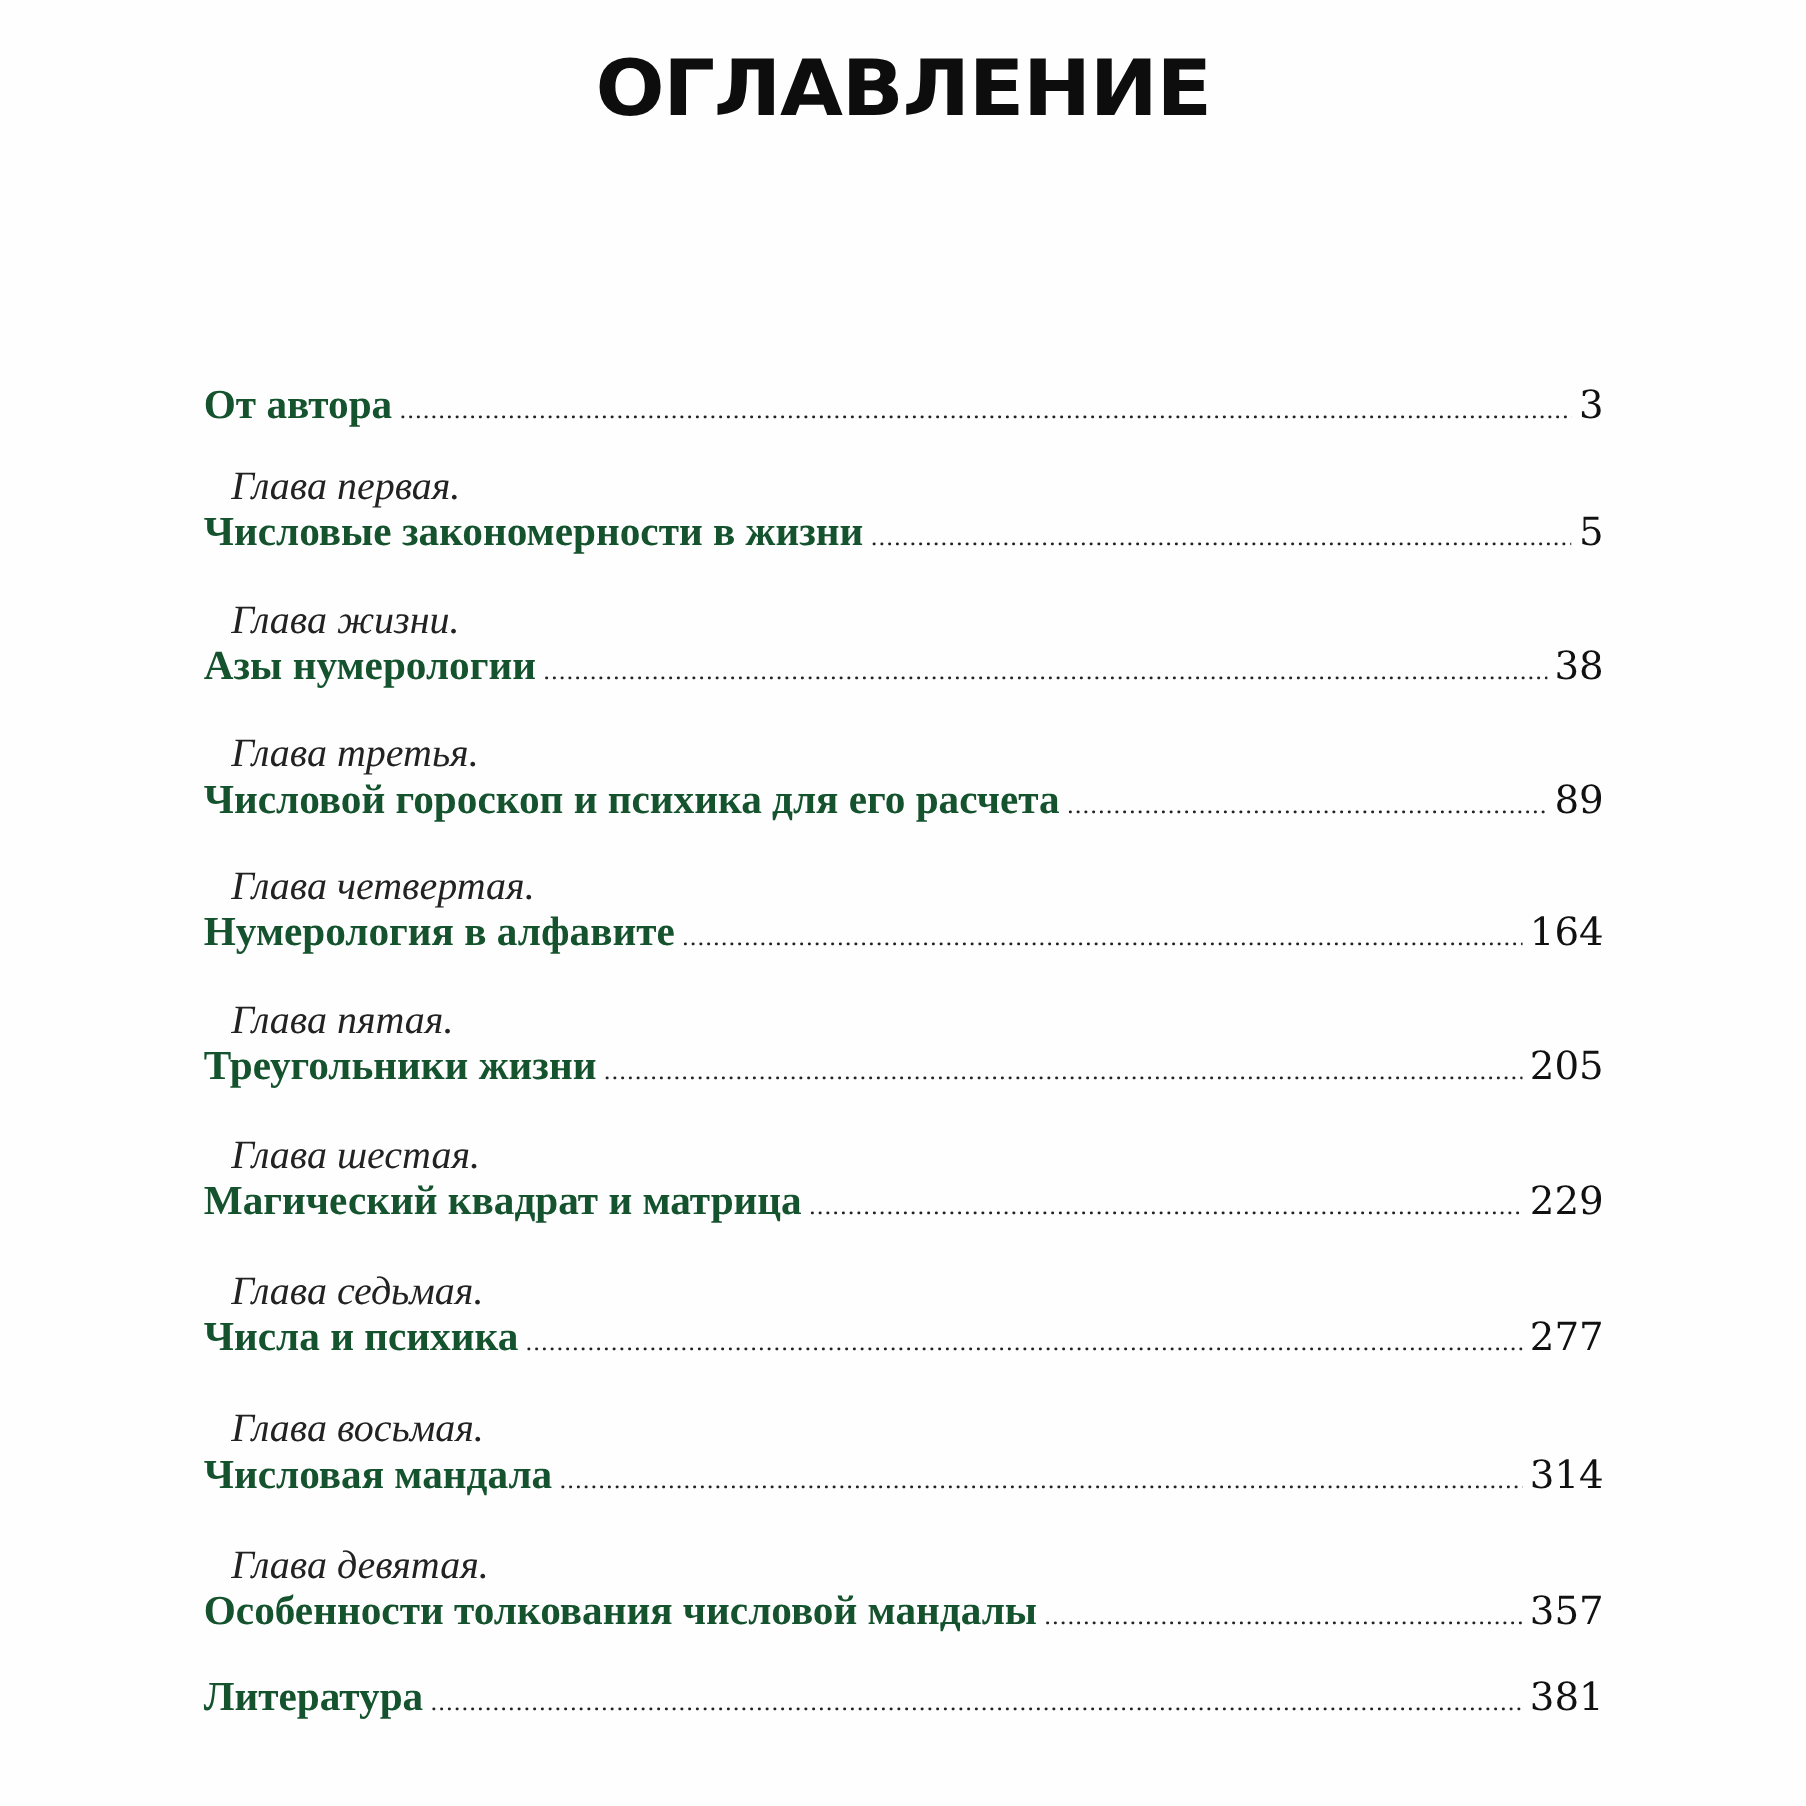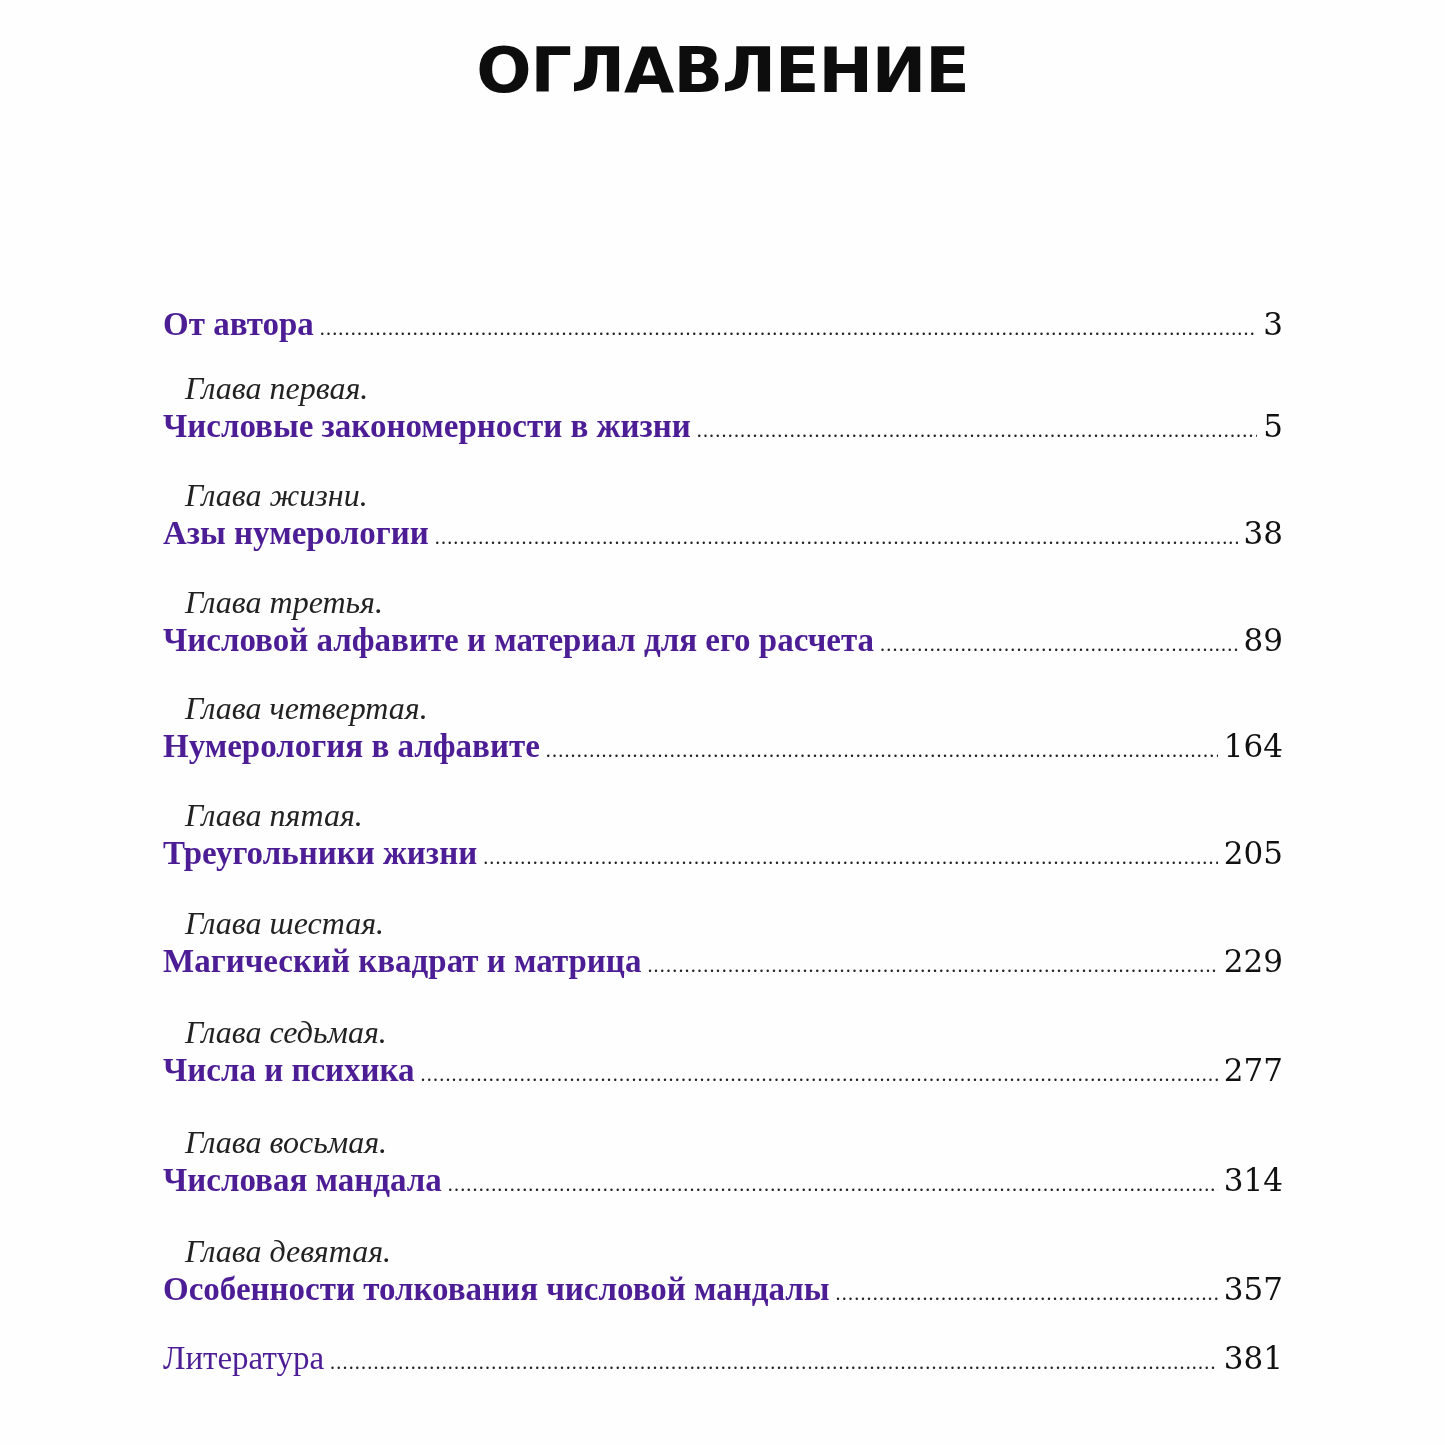--- a/index.html
+++ b/index.html
@@ -7,22 +7,22 @@
          font-family: "Liberation Serif", "DejaVu Serif", serif; color: #111; }
   .page { position: absolute; inset: 0; background: #fefefe; }
   .title { position: absolute; left: 0; right: 0; top: 34px; text-align: center;
            font-family: "DejaVu Sans", "Liberation Sans", sans-serif; font-weight: bold;
            font-size: 62px; letter-spacing: -1px; color: #0d0d0d; transform: scaleX(1.05); }
   .toc { position: absolute; left: 163px; top: 300px; width: 1120px; }
   .entry { position: absolute; left: 0; width: 1120px; }
   .chapter-label { font-style: italic; font-size: 32px; line-height: 36px; color: #222;
                    font-family: "Liberation Serif", serif; margin-left: 22px; }
   .line { display: flex; align-items: baseline; font-size: 33px; line-height: 40px; }
-  .line .name { font-weight: bold; white-space: nowrap; transform-origin: left; color: #4c1d95; }
-  .line .name.regular { font-weight: normal; }
+  .line .name { font-weight: bold; white-space: nowrap; transform-origin: left; color: #14532d; }
+  .line .name.regular { font-weight: bold; }
   .line .dots { flex: 1; overflow: hidden; white-space: nowrap; margin: 0 6px;
                 font-size: 20px; letter-spacing: 1.2px; color: #222; }
   .line .dots::after { content: "........................................................................................................................................................................................................................................"; }
   .line .page { position: static; font-family: "DejaVu Serif", serif; font-size: 31px;
                 background: none; color: #111; }
 </style>
 </head>
 <body>
 
 <div class="page">
@@ -52,21 +52,21 @@
       <div class="line">
           <span class="name">Азы нумерологии</span>
           <span class="dots"></span>
           <span class="page">38</span>
         </div>
     </div>
 
     <div class="entry" style="top:284px">
       <div class="chapter-label">Глава третья.</div>
       <div class="line">
-          <span class="name">Числовой алфавите и материал для его расчета</span>
+          <span class="name">Числовой гороскоп и психика для его расчета</span>
           <span class="dots"></span>
           <span class="page">89</span>
         </div>
     </div>
 
     <div class="entry" style="top:390px">
       <div class="chapter-label">Глава четвертая.</div>
       <div class="line">
           <span class="name">Нумерология в алфавите</span>
           <span class="dots"></span>

